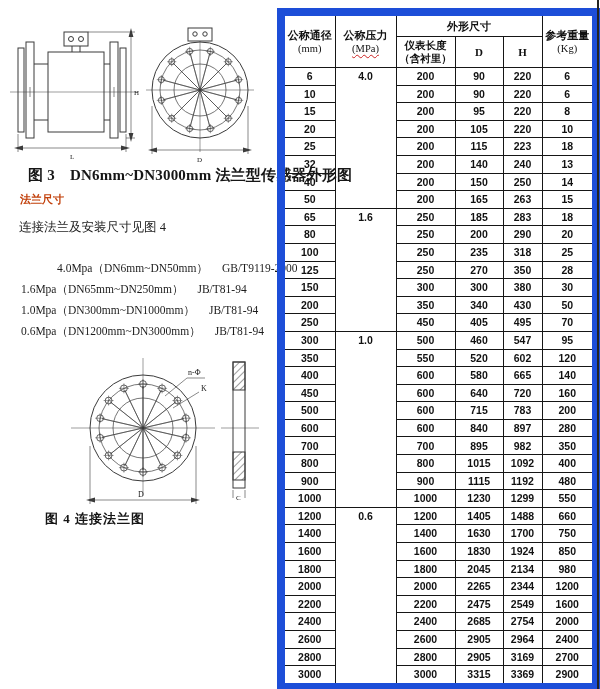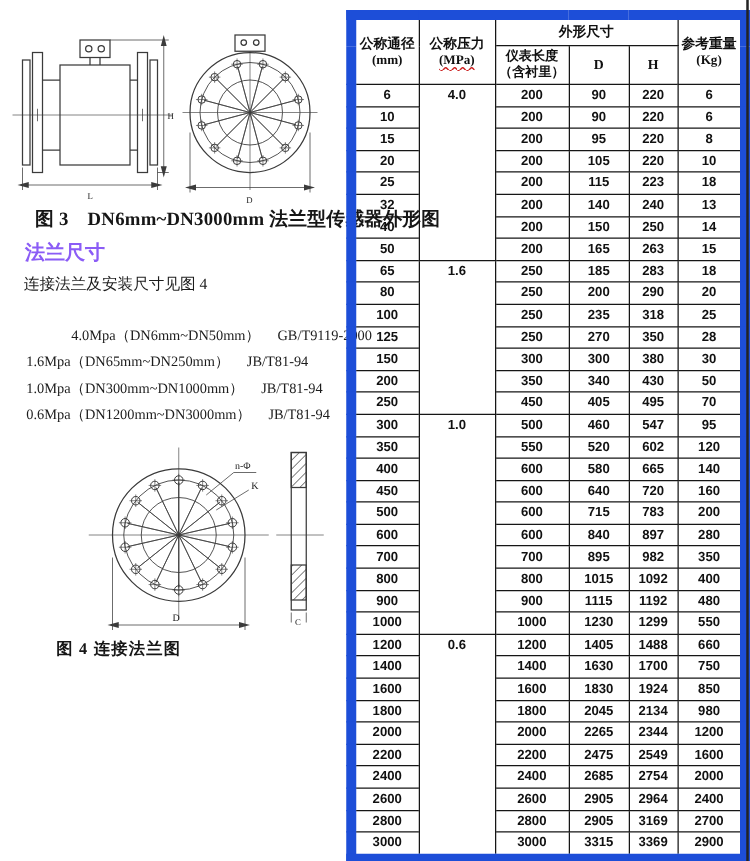--- a/index.html
+++ b/index.html
@@ -5,34 +5,34 @@
   html,body{margin:0;padding:0;background:#fff;}
   .page{position:relative;width:600px;height:689px;background:#ffffff;overflow:hidden;
         font-family:"Liberation Serif",serif;color:#1a1a1a;}
   .edge{position:absolute;top:0;right:1px;width:2px;height:689px;background:#232323;}
   .fig-svg{position:absolute;}
   #fig3{left:4px;top:6px;}
   #fig4{left:53px;top:350px;}
   .cap{position:absolute;font-weight:bold;color:#161616;white-space:nowrap;}
   .cap3{left:28px;top:166px;width:252px;text-align:center;font-size:15px;letter-spacing:.2px;}
   .cap4{left:45px;top:510px;width:160px;text-align:left;font-size:13px;letter-spacing:1px;}
-  .heading{position:absolute;left:20px;top:192px;font-size:16px;font-weight:bold;color:#8b5cf6;}
+  .heading{position:absolute;left:20px;top:192px;font-size:11px;font-weight:bold;color:#c2410c;}
   .bodyline{position:absolute;left:19px;font-size:12.5px;color:#1c1c1c;white-space:nowrap;}
   .l1{top:219px;} .l2{top:240px;}
   .stdline{position:absolute;left:21px;font-size:11.5px;color:#1c1c1c;white-space:nowrap;}
   .s0{top:261px;margin-left:36px;} .s1{top:282px;} .s2{top:303px;} .s3{top:324px;}
   .stdline .code{margin-left:14px;}
   .table-wrap{position:absolute;left:277px;top:8px;}
   table.spec{border-collapse:collapse;table-layout:fixed;width:315px;border:8px solid #1d4ed8;}
   table.spec th,table.spec td{border:1px solid #161616;text-align:center;padding:0;
       font-weight:bold;color:#111;overflow:hidden;}
   table.spec thead th{font-size:11px;line-height:1.3;font-family:"Liberation Serif",serif;}
   .hrow1 th{height:20px;}
   .hrow2 th{height:30px;}
-  .unit{margin-top:0;font-size:10.5px;font-weight:bold;}
+  .unit{margin-top:0;font-size:10.5px;font-weight:normal;}
   .mpa{text-decoration-line:underline;text-decoration-style:wavy;
        text-decoration-color:#cc2222;text-decoration-thickness:1px;text-underline-offset:2px;}
   .sub2{font-size:10.5px;line-height:1.25;}
   table.spec tbody td{font-family:"Liberation Sans",sans-serif;font-size:10.5px;
       height:16.6px;line-height:1;}
   table.spec td.press{vertical-align:top;padding-top:3px;line-height:1;}
 </style>
 </head>
 <body>
 

